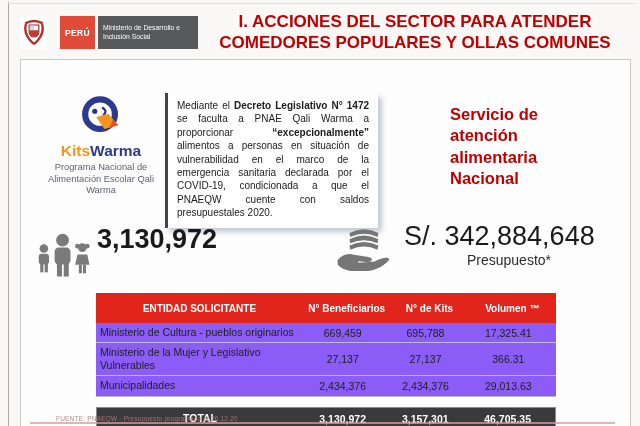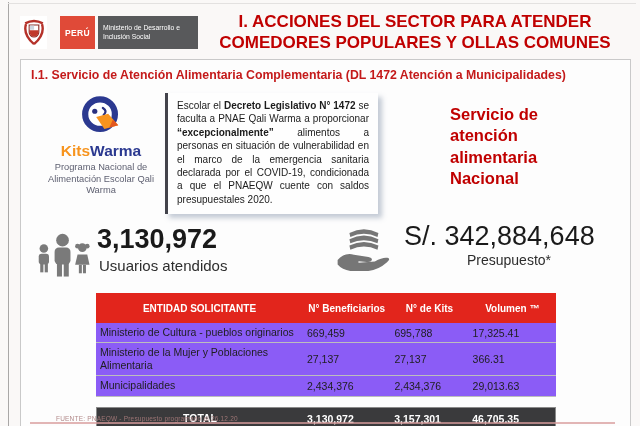--- a/index.html
+++ b/index.html
@@ -51,21 +51,21 @@
   .budget-label{left:383px;top:192px;width:210px;text-align:center;font-size:14px;color:#2d2d2d;}
 
   
   .table-wrap{left:75px;top:233px;width:460px;}
   table{border-collapse:collapse;width:100%;table-layout:fixed;}
   col.c-ent{width:45%;} col.c-ben{width:19%;} col.c-kit{width:17%;} col.c-vol{width:19%;}
   thead th{background:var(--header-red,#e2251c);color:#fff;font-size:10px;font-weight:bold;
     height:30px;text-align:center;padding:0 2px;margin-top:32px;}
   tbody td{font-size:10.5px;color:#1e1e1e;padding:3px 4px;border-bottom:1px solid #bdbdbd;background:#8b5cf6;}
   tbody td.ent{text-align:left;line-height:1.25;}
-  td.num,.total-table td.num{text-align:left;padding-right:12px;}
+  td.num,.total-table td.num{text-align:center;padding-right:12px;}
   .total-table{margin-top:10px;border:1px solid #8a8a8a;}
   .total-table td{background:var(--total-dark,#3a3a3c);color:#fff;font-size:10.5px;font-weight:bold;height:22px;padding:0 4px;}
   .total-table td.ent{text-align:center;}
 
   .footer-note{left:35px;top:355px;font-size:6.5px;color:#a97c7c;letter-spacing:.2px;opacity:.9;}
   .bottom-rule{left:30px;top:422px;width:585px;height:2px;background:#d89c9c;opacity:.75;}
 </style>
 </head>
 <body>
 
@@ -87,35 +87,34 @@
     <div class="peru-box">PERÚ</div>
     <div class="ministry-box">Ministerio de Desarrollo e Inclusión Social</div>
   </div>
 
   <div class="abs slide-title">
     <div>I. ACCIONES DEL SECTOR PARA ATENDER</div>
     <div>COMEDORES POPULARES Y OLLAS COMUNES</div>
   </div>
 
   <div class="abs content-box">
-    <div class="abs section-subtitle">I.1. Servicio de Atención Alimentaria Complementaria (DL 1472 Atención a Municipalidades)</div>
 
     <div class="abs qali-block">
       <svg width="46" height="46" viewBox="0 0 48 48">
         <circle cx="23" cy="21" r="15.5" fill="#ffffff" stroke="#2b3990" stroke-width="6.5"></circle>
         <circle cx="17.5" cy="18" r="2.7" fill="#2a3180"></circle>
         <path d="M26,14.5 q5,3 0.8,7.5" stroke="#2a3180" stroke-width="2.4" fill="none" stroke-linecap="round"></path>
         <polygon points="19,24 31.5,20.5 42,32.5 27.5,36.5" fill="#f7941e"></polygon>
         <polygon points="36.5,26.5 42,32.5 32.5,35.2" fill="#e2571f"></polygon>
       </svg>
       <div class="qali-word"><span class="q">Kits</span><span class="w">Warma</span></div>
       <div class="qali-sub">Programa Nacional de Alimentación Escolar Qali Warma</div>
     </div>
 
-    <div class="abs decree-box"><span>Escolar el </span><b>Decreto Legislativo N° 1472</b><span> se faculta a PNAE Qali Warma a proporcionar </span><b>“excepcionalmente”</b><span> alimentos a personas en situación de vulnerabilidad en el marco de la emergencia sanitaria declarada por el COVID-19, condicionada a que el PNAEQW cuente con saldos presupuestales 2020.</span></div>
+    <div class="abs decree-box"><span>Mediante el </span><b>Decreto Legislativo N° 1472</b><span> se faculta a PNAE Qali Warma a proporcionar </span><b>“excepcionalmente”</b><span> alimentos a personas en situación de vulnerabilidad en el marco de la emergencia sanitaria declarada por el COVID-19, condicionada a que el PNAEQW cuente con saldos presupuestales 2020.</span></div>
 
     <div class="abs service-label">Servicio de atención alimentaria Nacional</div>
 
     <div class="abs users-icon">
       <svg width="56" height="48" viewBox="0 0 60 50" fill="#7a7a7a">
         <circle cx="29.5" cy="8" r="6.8"></circle>
         <rect x="21" y="16" width="17" height="18" rx="4.5"></rect>
         <rect x="23.5" y="33" width="5.4" height="14"></rect>
         <rect x="30.8" y="33" width="5.4" height="14"></rect>
         <circle cx="9.5" cy="17" r="4.6"></circle>
@@ -124,21 +123,20 @@
         <rect x="10.4" y="33.5" width="3.4" height="9"></rect>
         <circle cx="45.5" cy="14.5" r="2.5"></circle>
         <circle cx="56" cy="14.5" r="2.5"></circle>
         <circle cx="50.7" cy="16" r="4.7"></circle>
         <path d="M45.6,23.5 h10.4 l2.4,11 h-15.4 Z"></path>
         <rect x="47" y="34.5" width="3.2" height="9"></rect>
         <rect x="51.4" y="34.5" width="3.2" height="9"></rect>
       </svg>
     </div>
     <div class="abs users-value">3,130,972</div>
-    <div class="abs users-label">Usuarios atendidos</div>
 
     <div class="abs budget-icon">
       <svg width="58" height="52" viewBox="0 0 64 56" fill="#767676">
         <path d="M17,8 Q33,0 49,8 L48,12.5 Q33,5.5 18,12.5 Z"></path>
         <path d="M17,15 Q33,7 49,15 L48,19.5 Q33,12.5 18,19.5 Z"></path>
         <path d="M17,22 Q33,14 49,22 L48,26.5 Q33,19.5 18,26.5 Z"></path>
         <path d="M4,38 Q12,29 22,32 L38,34.5 Q43,35.5 41.5,38.5 Q40.5,40.5 36,40 L27,39.2 L27,41 L45,39.5 Q54,34.5 59,35.5 Q63,36.5 58.5,40.5 Q49,49 38,50 L18,50 Q9,49 4,43 Z"></path>
       </svg>
     </div>
     <div class="abs budget-value">S/. 342,884,648</div>
@@ -161,21 +159,21 @@
           </tr>
         </thead>
         <tbody>
           <tr>
             <td class="ent">Ministerio de Cultura - pueblos originarios</td>
             <td class="num">669,459</td>
             <td class="num">695,788</td>
             <td class="num">17,325.41</td>
           </tr>
           <tr>
-            <td class="ent">Ministerio de la Mujer y Poblaciones Alimentaria</td>
+            <td class="ent">Ministerio de la Mujer y Legislativo Vulnerables</td>
             <td class="num">27,137</td>
             <td class="num">27,137</td>
             <td class="num">366.31</td>
           </tr>
           <tr>
             <td class="ent">Municipalidades</td>
             <td class="num">2,434,376</td>
             <td class="num">2,434,376</td>
             <td class="num">29,013.63</td>
           </tr>

